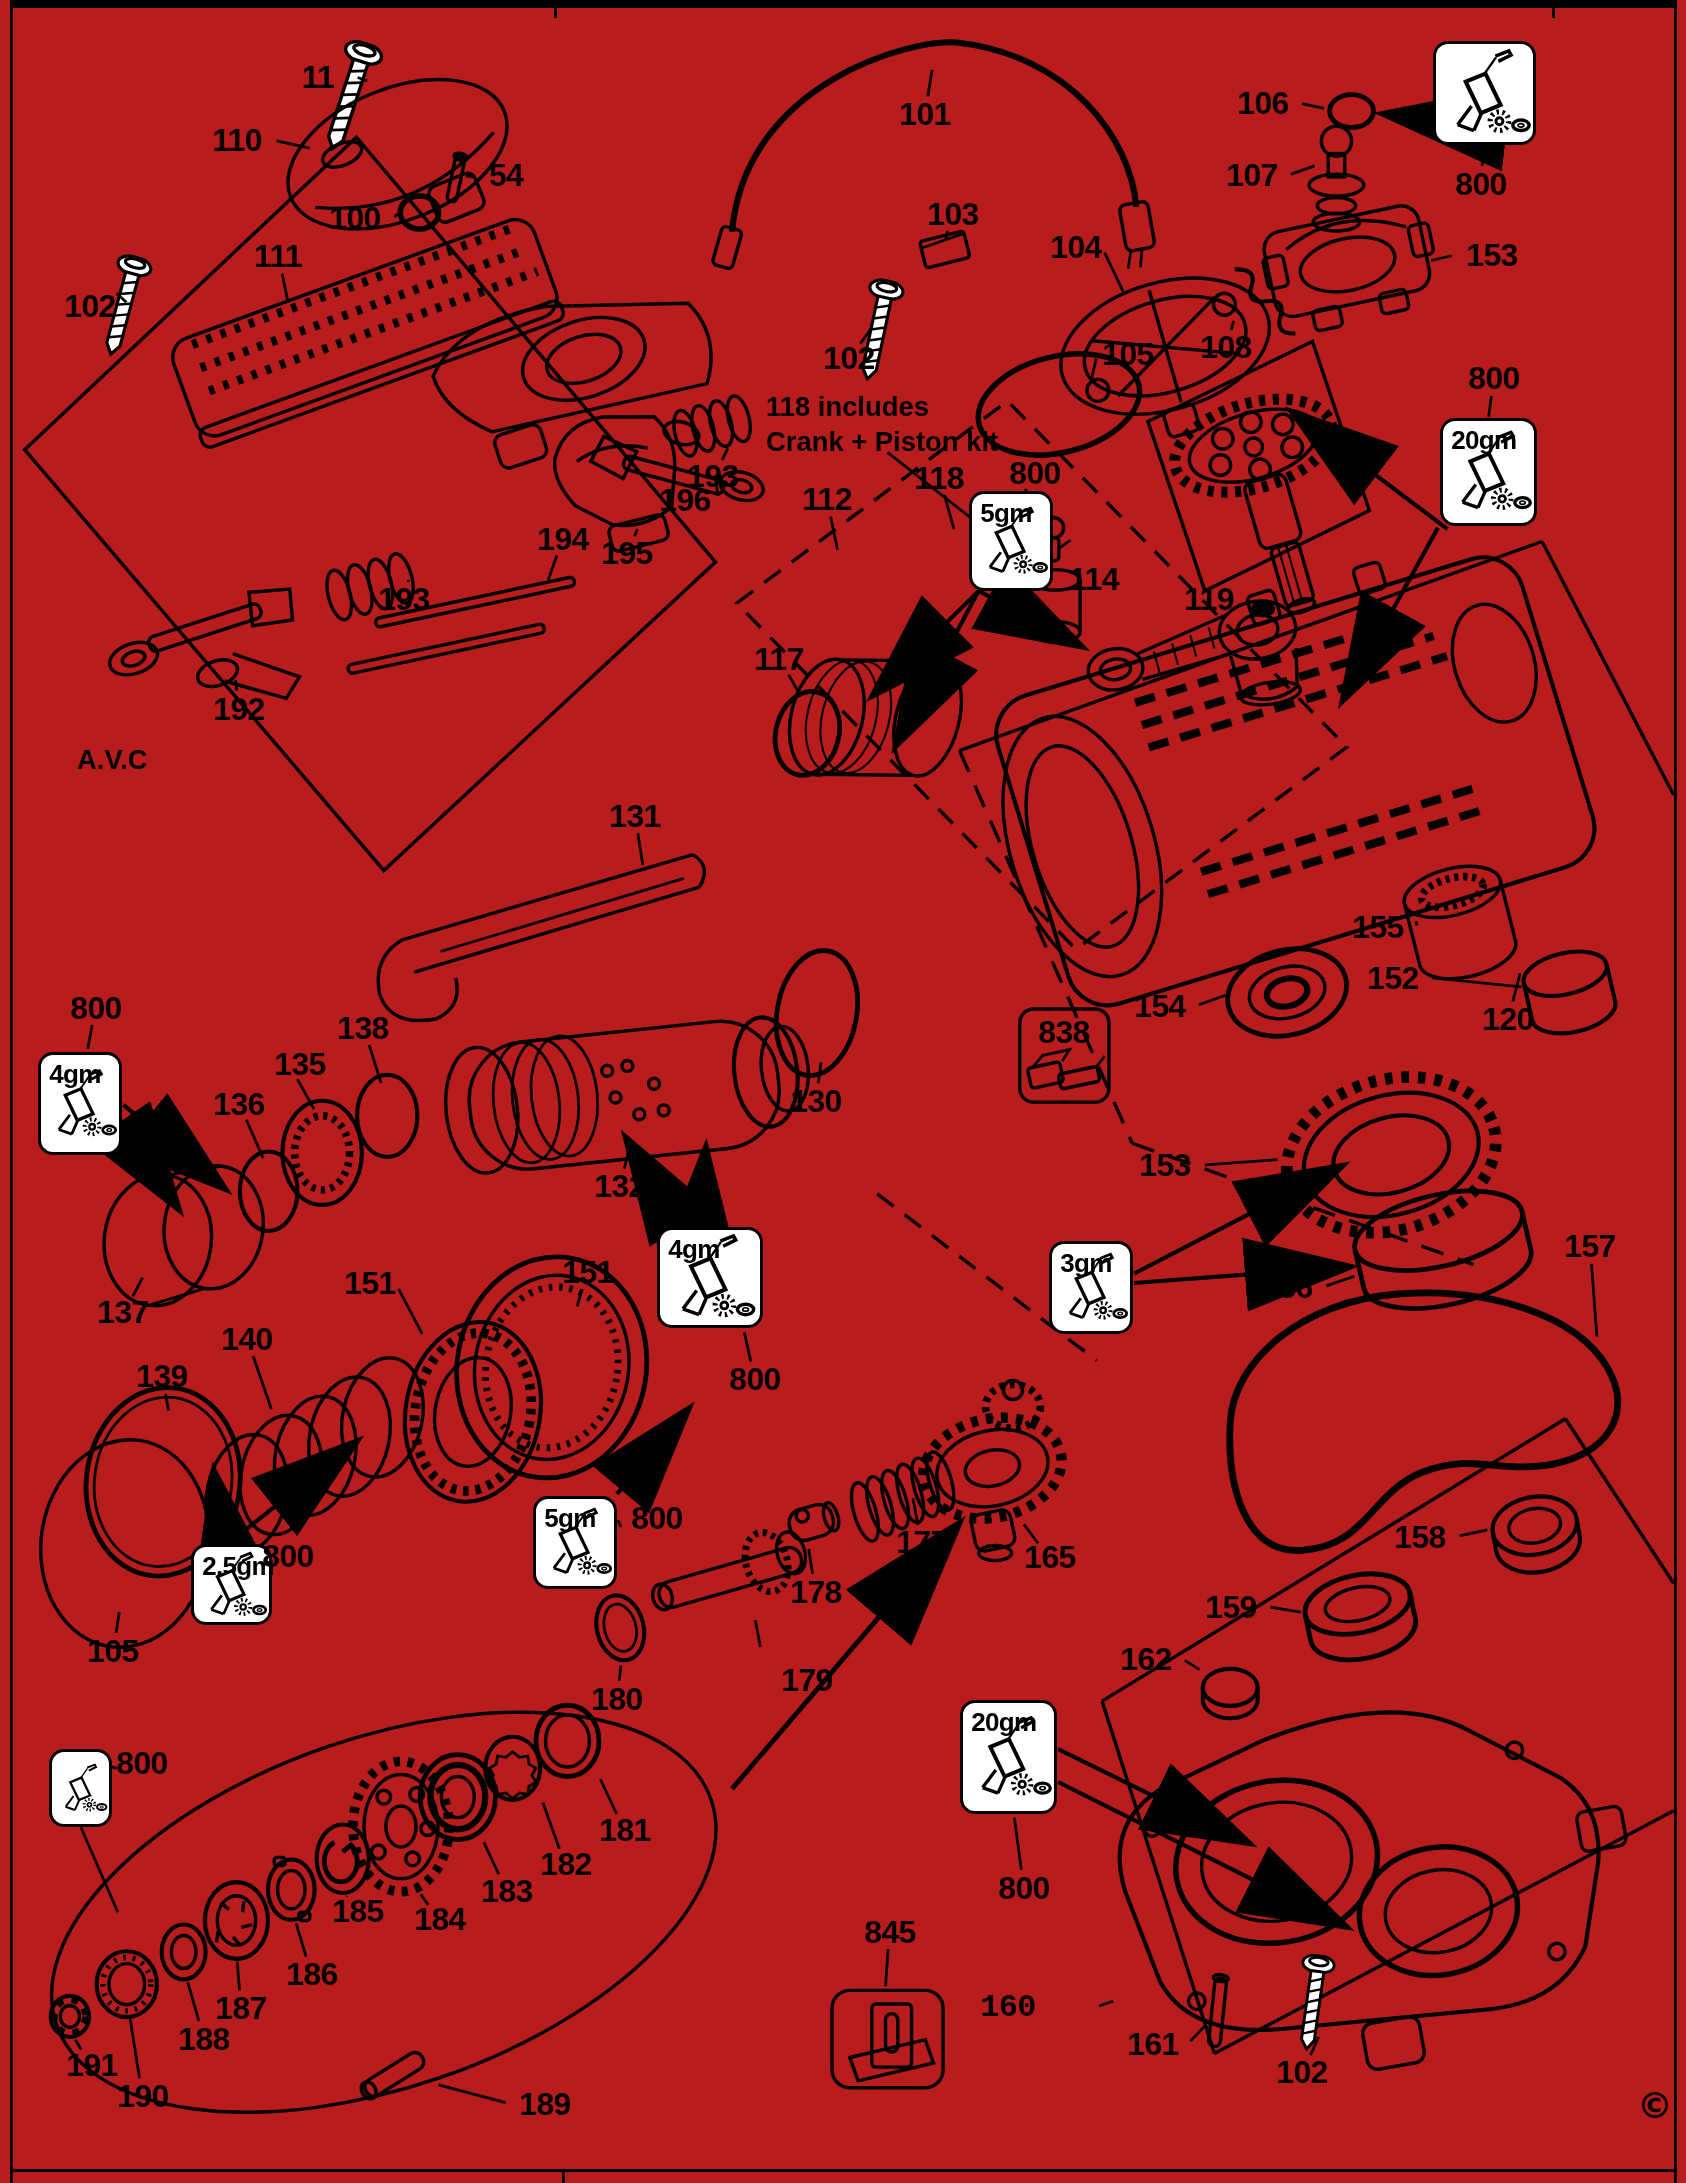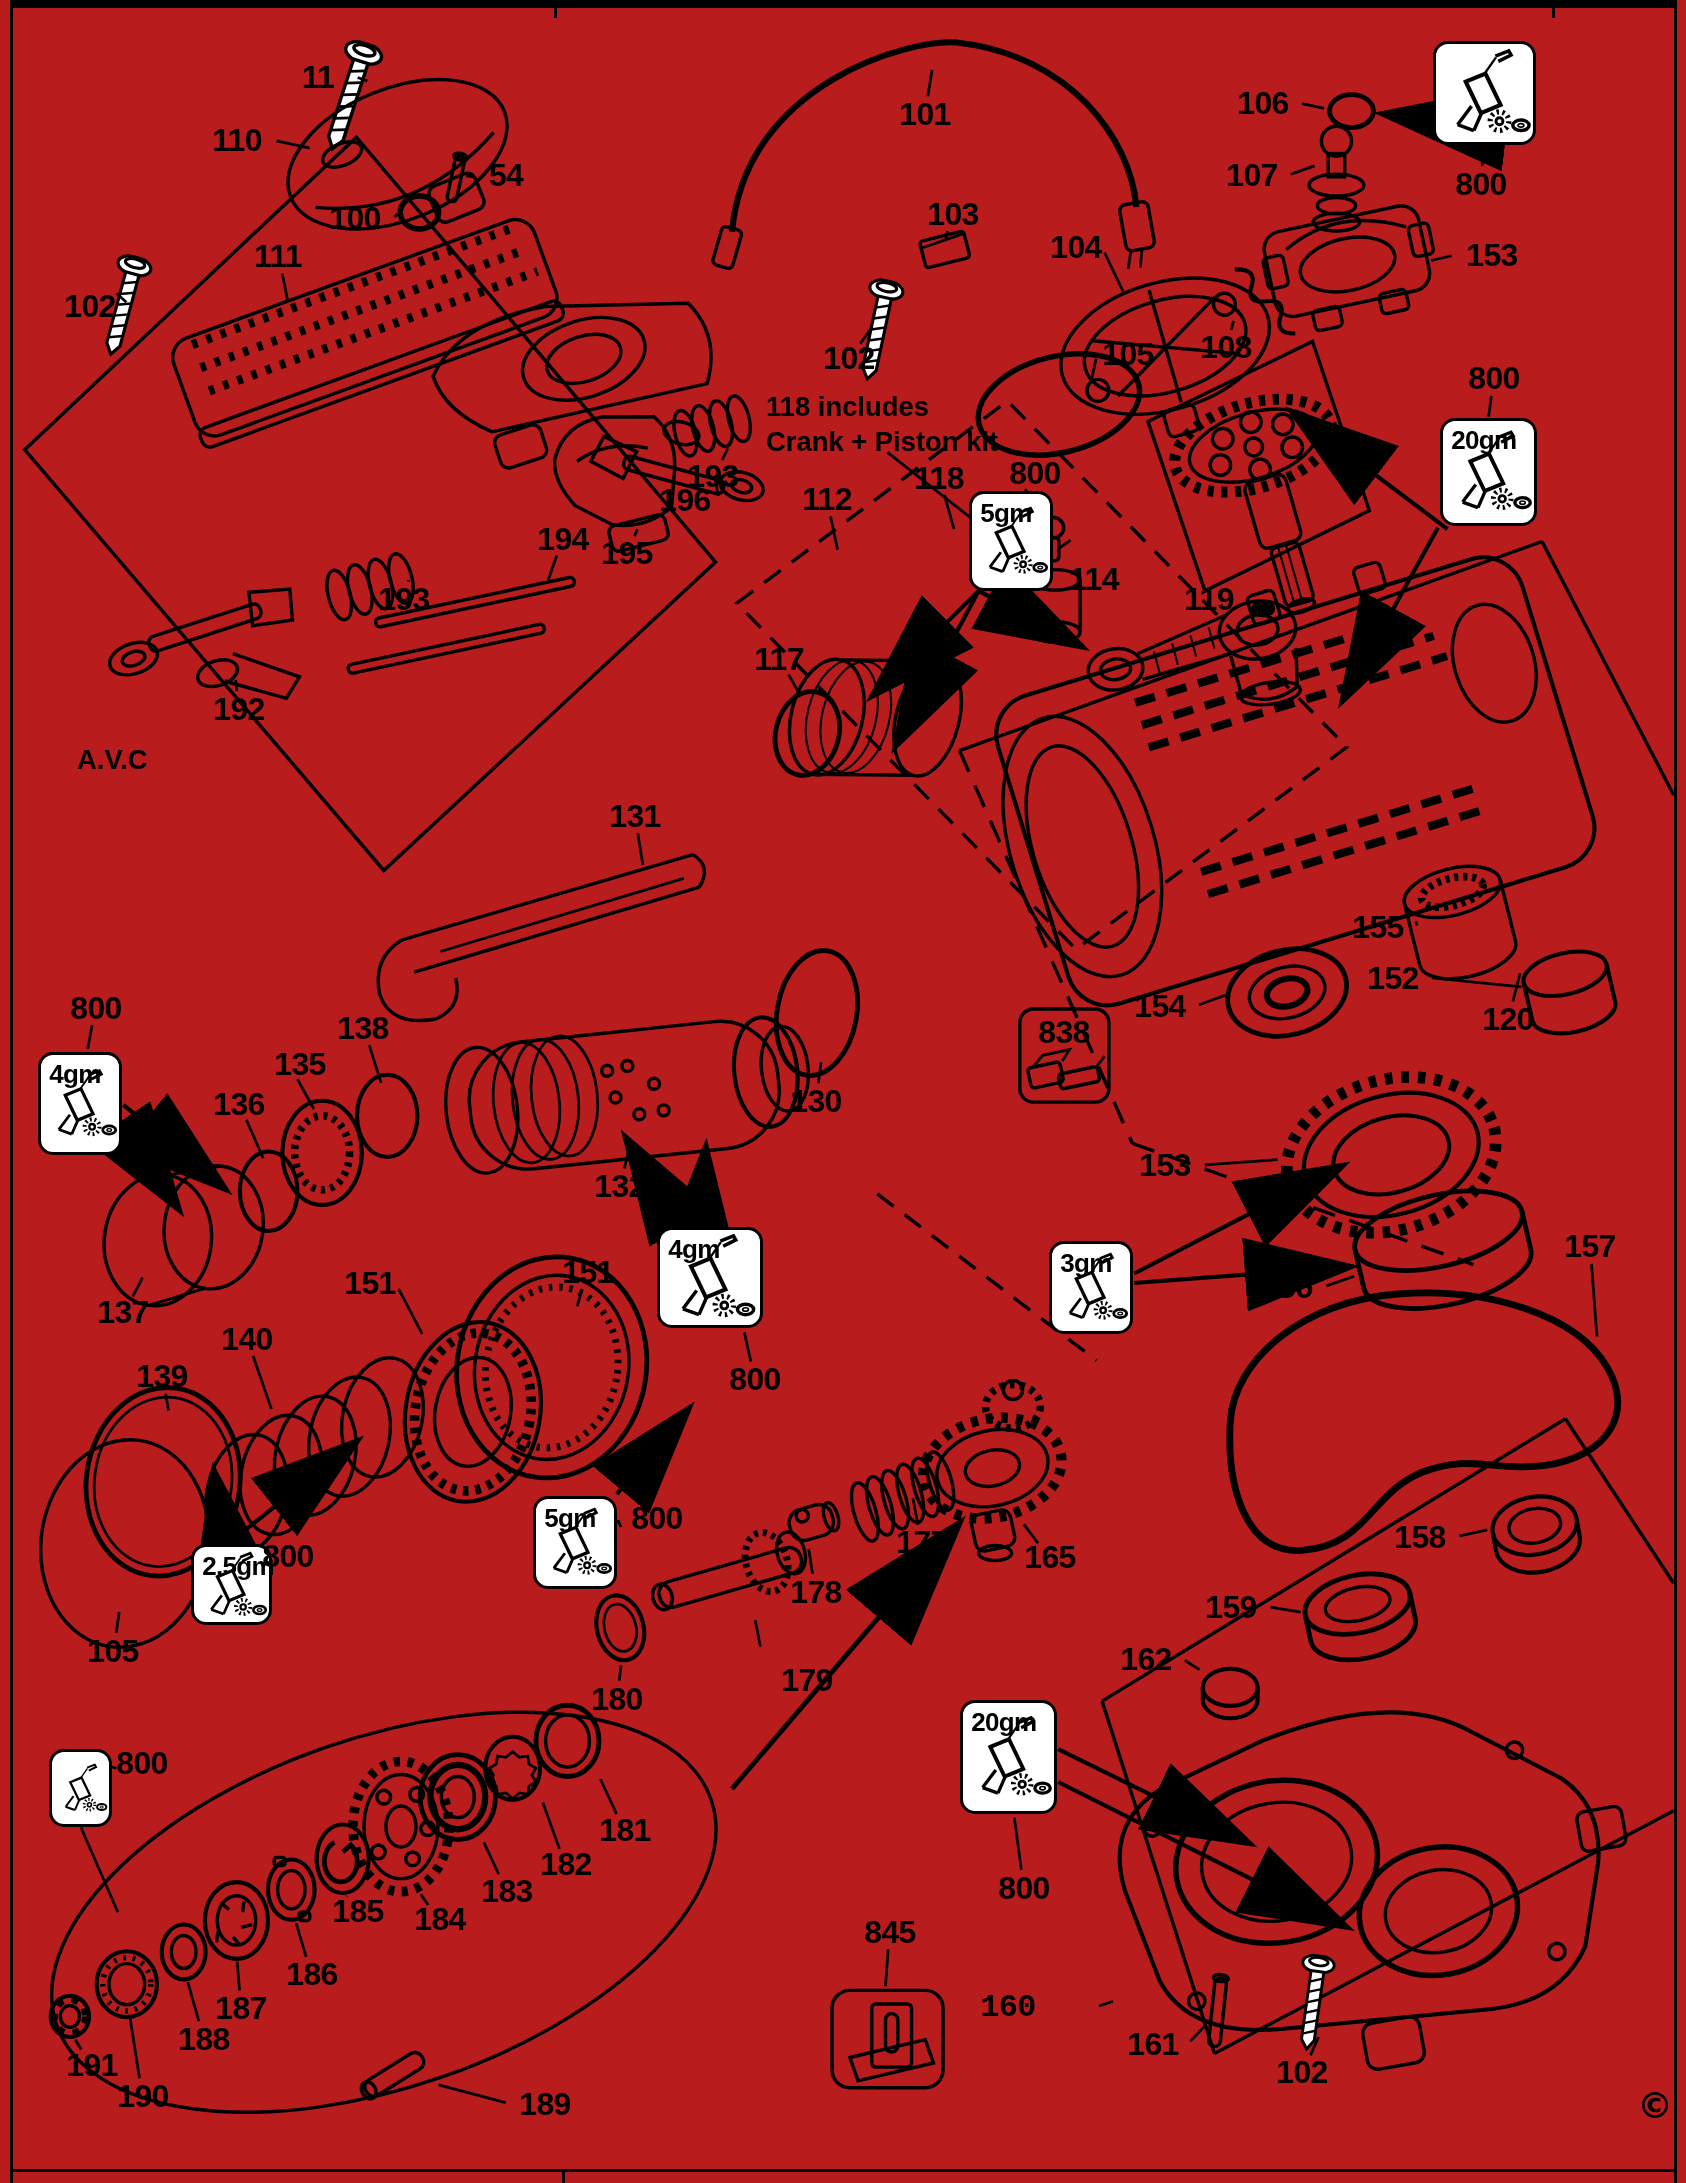--- a/index.html
+++ b/index.html
@@ -612,21 +612,21 @@
       <span class="lbl" style="left: 1094px; top: 553px; margin-top: 26px;">114</span>
       <span class="lbl" style="left: 779px; top: 659px;">117</span>
       <span class="lbl" style="left: 1209px; top: 599px;">119</span>
       <span class="lbl" style="left: 1494px; top: 378px;">800</span>
       <span class="lbl" style="left: 1508px; top: 1019px;">120</span>
       <span class="lbl" style="left: 1378px; top: 927px;">155</span>
       <span class="lbl" style="left: 1393px; top: 978px;">152</span>
       <span class="lbl" style="left: 1160px; top: 1006px;">154</span>
       <span class="lbl" style="left: 1064px; top: 1032px;">838</span>
       <span class="lbl" style="left: 1165px; top: 1165px;">153</span>
-      <span class="lbl" style="left: 1287px; top: 1287px; font-style: italic;">156</span>
+      <span class="lbl" style="left: 1287px; top: 1287px;">156</span>
       <span class="lbl" style="left: 1590px; top: 1246px;">157</span>
       <span class="lbl" style="left: 635px; top: 816px;">131</span>
       <span class="lbl" style="left: 816px; top: 1101px;">130</span>
       <span class="lbl" style="left: 620px; top: 1186px;">132</span>
       <span class="lbl" style="left: 288px; top: 1064px; margin-left: 12px;">135</span>
       <span class="lbl" style="left: 239px; top: 1104px;">136</span>
       <span class="lbl" style="left: 363px; top: 1028px;">138</span>
       <span class="lbl" style="left: 123px; top: 1312px;">137</span>
       <span class="lbl" style="left: 96px; top: 1008px;">800</span>
       <span class="lbl" style="left: 370px; top: 1283px;">151</span>

